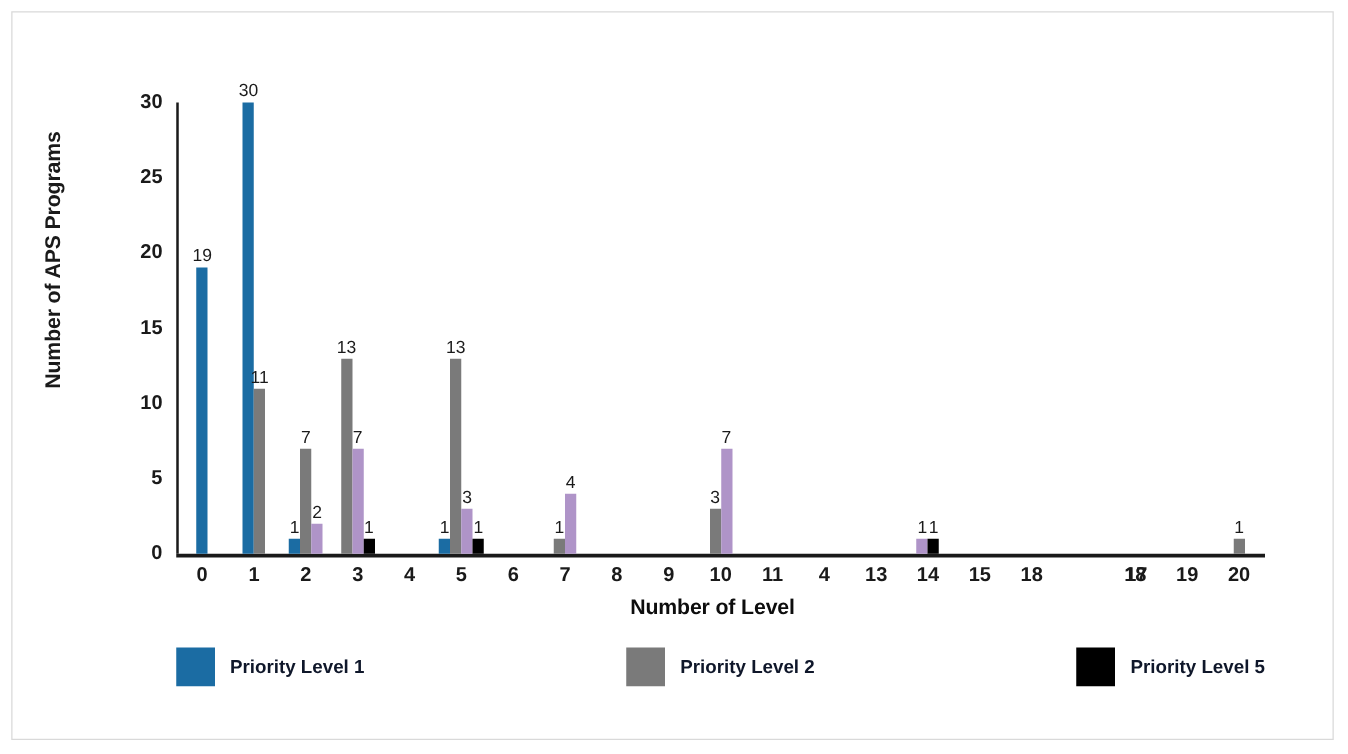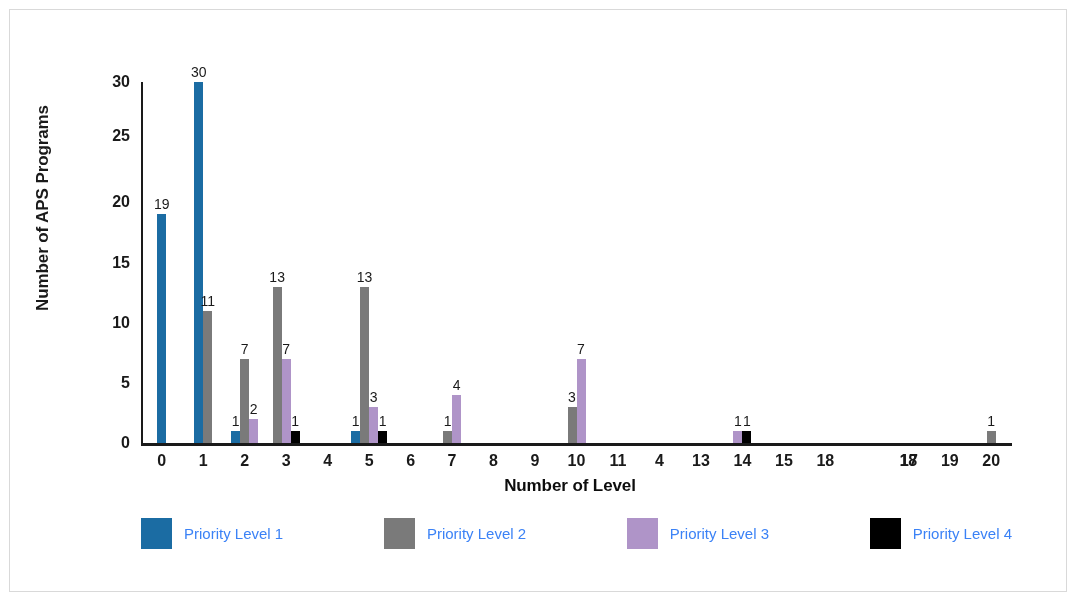--- a/index.html
+++ b/index.html
@@ -132,41 +132,42 @@
     align-items: center;
   }
   .legend-swatch {
     width: 31px;
     height: 31px;
     margin-right: 12px;
     flex: none;
   }
   .legend-label {
     font-size: 15px;
-    color: #3b82f6;
-    white-space: nowrap;
+    color: #0f172a;
+    white-space: nowrap;
+    font-weight: bold;
   }
 </style>
 </head>
 <body>
 
 <div id="chart-frame">
 
   <div id="y-axis-title">Number of APS Programs</div>
 
   <div id="plot-area">
     <div class="y-axis-line"></div>
     <div class="x-axis-line"></div>
     <div id="y-ticks">
         <div class="y-tick-label" style="top: 361px;">0</div>
         <div class="y-tick-label" style="top: 300.833px;">5</div>
         <div class="y-tick-label" style="top: 240.667px;">10</div>
         <div class="y-tick-label" style="top: 180.5px;">15</div>
         <div class="y-tick-label" style="top: 120.333px;">20</div>
-        <div class="y-tick-label" style="top: 54px;">25</div>
+        <div class="y-tick-label" style="top: 60px;">25</div>
         <div class="y-tick-label" style="top: 0px;">30</div>
       </div>
     <div id="x-ticks">
         <div class="x-tick-label" style="left: 20.7381px;">0</div>
         <div class="x-tick-label" style="left: 62.2143px;">1</div>
         <div class="x-tick-label" style="left: 103.69px;">2</div>
         <div class="x-tick-label" style="left: 145.167px;">3</div>
         <div class="x-tick-label" style="left: 186.643px;">4</div>
         <div class="x-tick-label" style="left: 228.119px;">5</div>
         <div class="x-tick-label" style="left: 269.595px;">6</div>
@@ -274,22 +275,18 @@
   <div id="legend">
       <div class="legend-item">
         <span class="legend-swatch" style="background: rgb(27, 108, 163);"></span>
         <span class="legend-label">Priority Level 1</span>
       </div>
       <div class="legend-item">
         <span class="legend-swatch" style="background: rgb(122, 122, 122);"></span>
         <span class="legend-label">Priority Level 2</span>
       </div>
       <div class="legend-item">
-        <span class="legend-swatch" style="background: rgb(175, 148, 200);"></span>
-        <span class="legend-label">Priority Level 3</span>
-      </div>
-      <div class="legend-item">
         <span class="legend-swatch" style="background: rgb(0, 0, 0);"></span>
-        <span class="legend-label">Priority Level 4</span>
+        <span class="legend-label">Priority Level 5</span>
       </div>
     </div>
 
 </div>
 
 </body></html>

